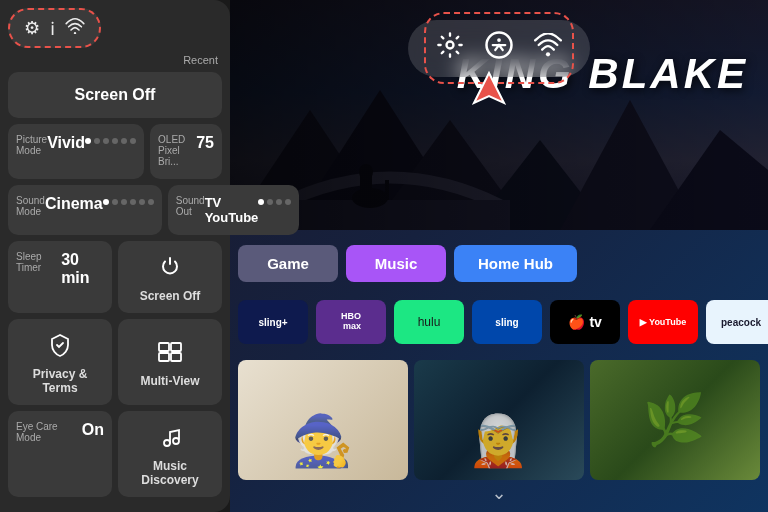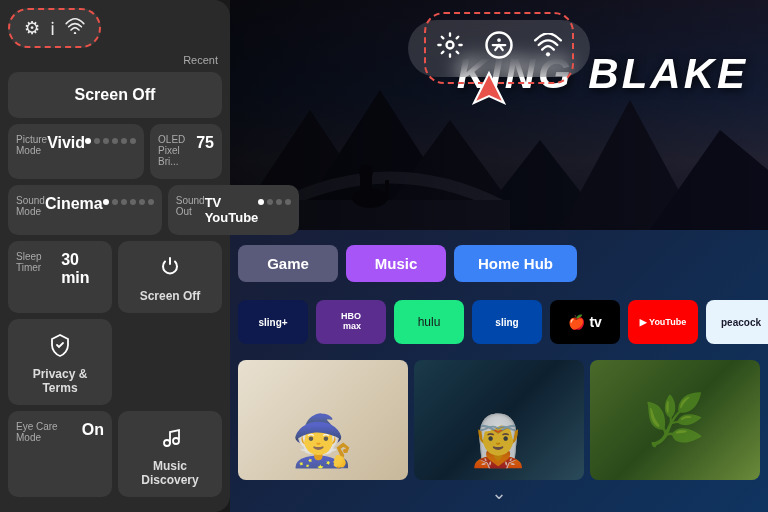--- a/index.html
+++ b/index.html
@@ -400,20 +400,31 @@
 
   <div class="grid-2col">
     <div class="grid-item grid-item-icon">
       <div class="icon-circle">
         <svg width="24" height="24" viewBox="0 0 24 24" fill="none">
           <path d="M12 2L4 6v6c0 5 3.5 9.5 8 11 4.5-1.5 8-6 8-11V6L12 2z" stroke="white" stroke-width="1.8" fill="none"></path>
           <path d="M9 12l2 2 4-4" stroke="white" stroke-width="1.8" stroke-linecap="round"></path>
         </svg>
       </div>
       <div class="grid-item-text">Privacy &amp; Terms</div>
+    </div>
+    <div class="grid-item grid-item-icon">
+      <div class="icon-circle">
+        <svg width="24" height="20" viewBox="0 0 24 20" fill="none">
+          <rect x="1" y="1" width="10" height="8" rx="1" stroke="white" stroke-width="1.8"></rect>
+          <rect x="13" y="1" width="10" height="8" rx="1" stroke="white" stroke-width="1.8"></rect>
+          <rect x="1" y="11" width="10" height="8" rx="1" stroke="white" stroke-width="1.8"></rect>
+          <rect x="13" y="11" width="10" height="8" rx="1" stroke="white" stroke-width="1.8"></rect>
+        </svg>
+      </div>
+      <div class="grid-item-text">Multi-View</div>
     </div>
   </div>
 
   <div class="grid-2col">
     <div class="grid-item">
       <div class="grid-item-label">Eye Care Mode</div>
       <div class="grid-item-value">On</div>
     </div>
     <div class="grid-item grid-item-icon">
       <div class="icon-circle">

